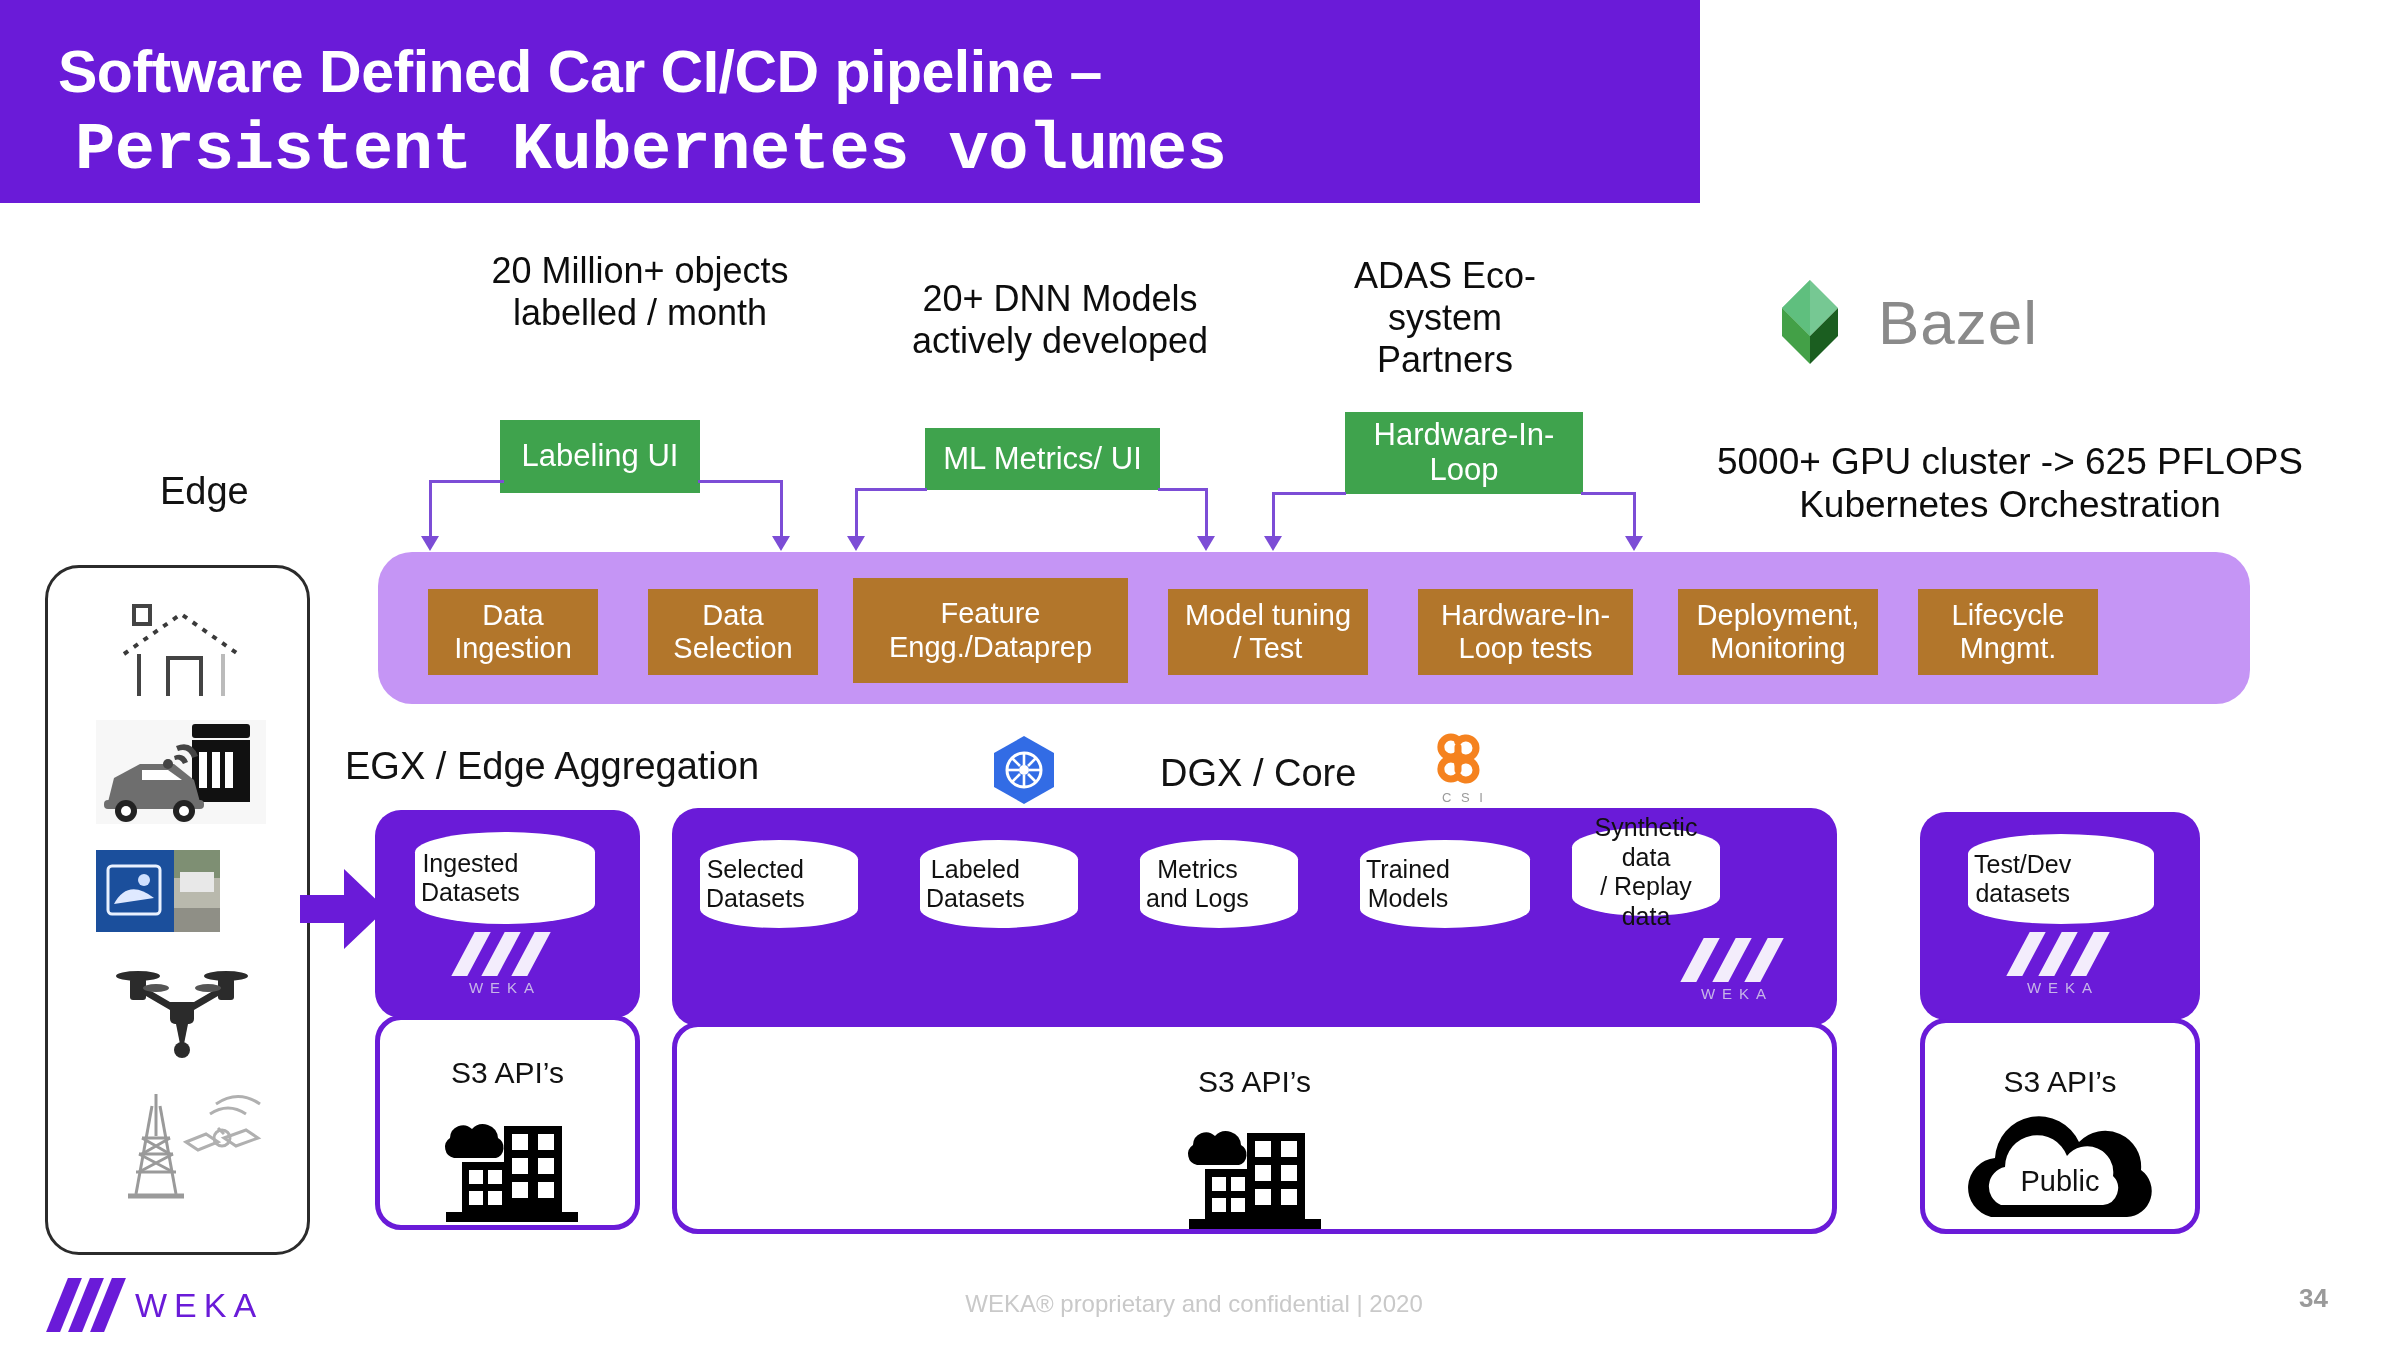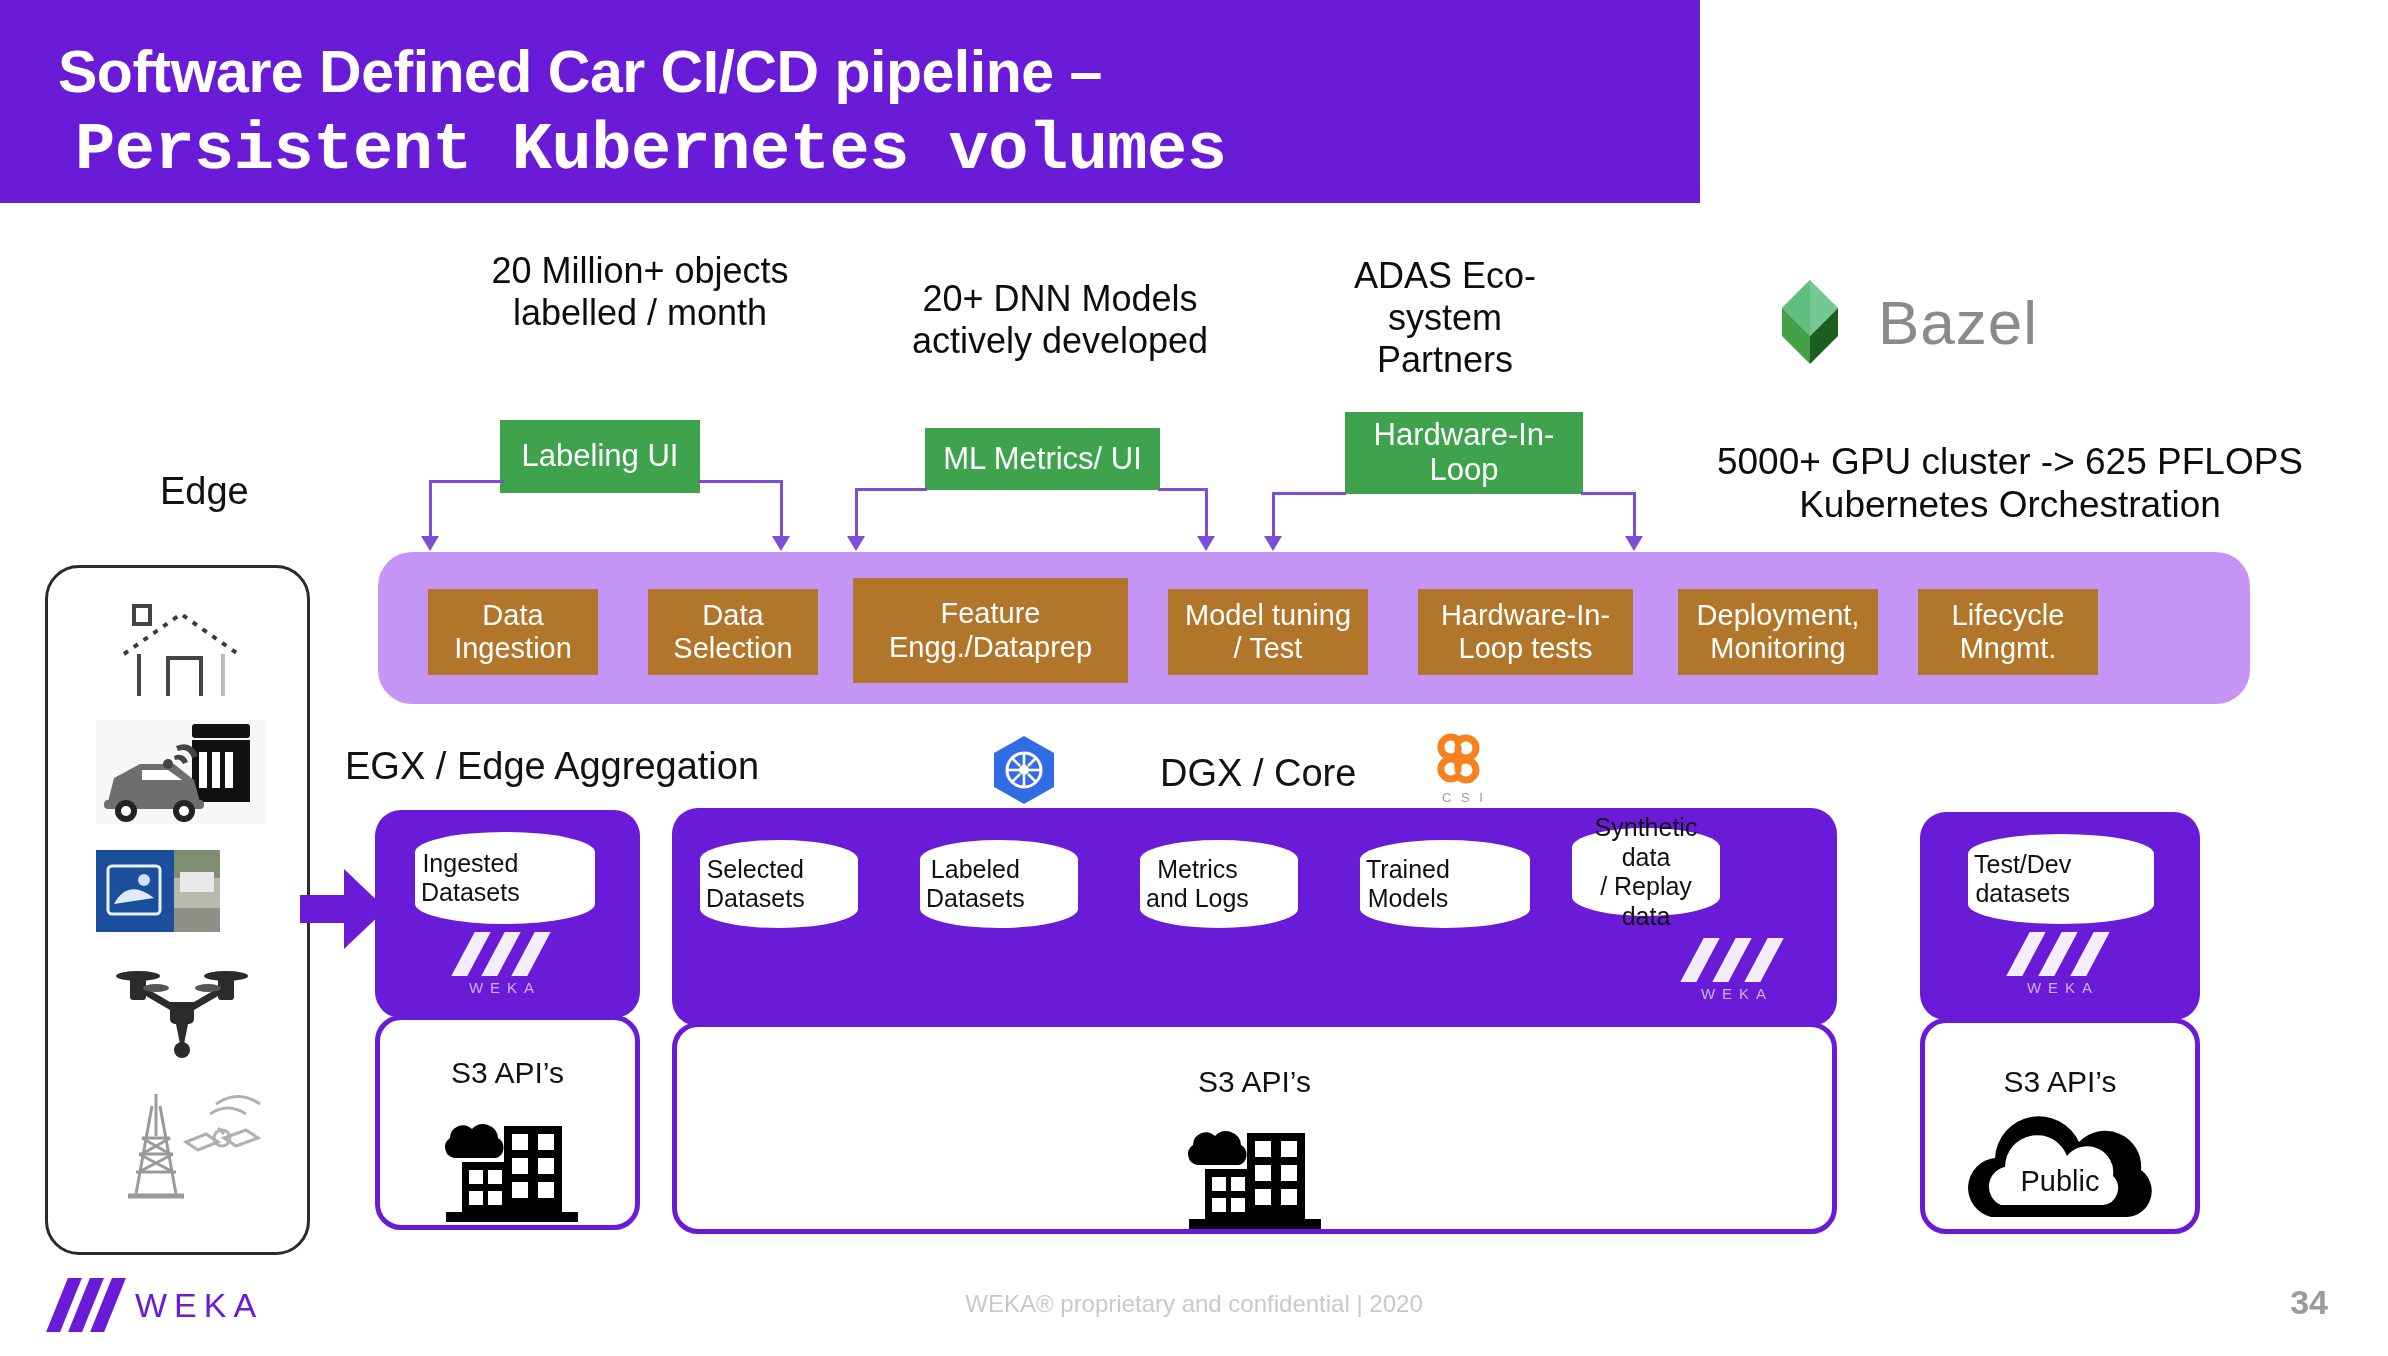--- a/index.html
+++ b/index.html
@@ -62,21 +62,21 @@
   #edgecard { position:absolute; left:45px; top:565px; width:265px; height:690px;
     border:3px solid #2b2b2b; border-radius:34px; background:#fff; }
   .edgeicon { position:absolute; }
 
   
   #bigarrow { position:absolute; left:300px; top:865px; width:86px; height:88px; }
 
   
   #footer-note { position:absolute; left:50%; transform:translateX(-50%);
     top:1290px; font-size:24px; color:#c9c9c9; white-space:nowrap; }
-  #pageno { position:absolute; right:60px; top:1283px; font-size:34px;
+  #pageno { position:absolute; right:60px; top:1283px; font-size:26px;
     font-weight:bold; color:#9a9a9a; }
   #logo { position:absolute; left:55px; top:1278px; display:flex;
     align-items:center; gap:16px; }
   #logo .lbars { position:relative; width:64px; height:54px; }
   #logo .lbar { position:absolute; top:0; width:14px; height:54px;
     background:#6A1BD8; transform:skewX(-22deg); }
   #logo .ltxt { color:#6A1BD8; font-size:34px; letter-spacing:7px; }
 
   
   #bazel { position:absolute; left:1760px; top:272px; display:flex;

